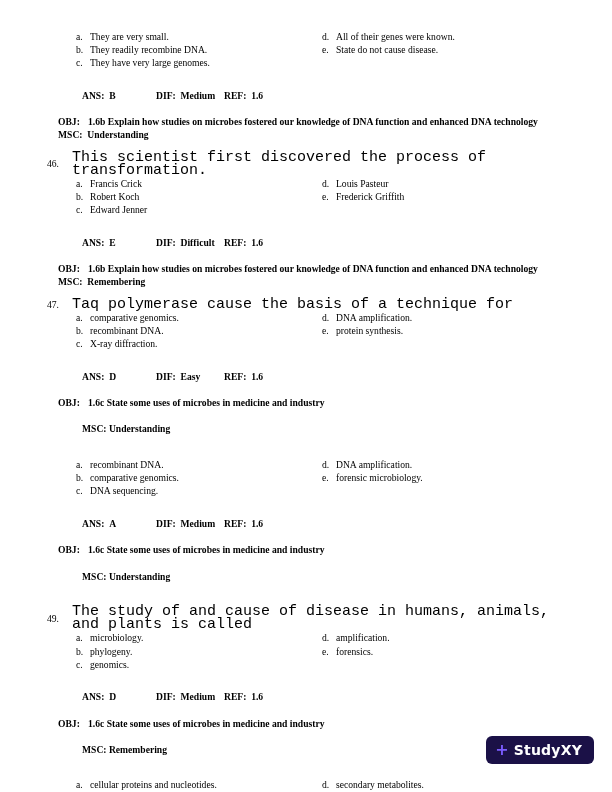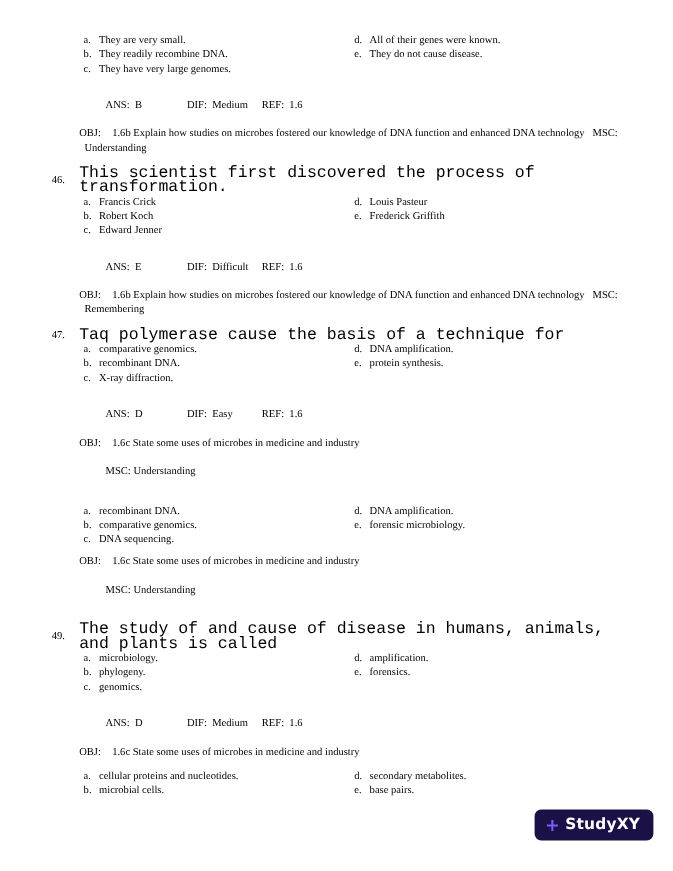--- a/index.html
+++ b/index.html
@@ -70,24 +70,25 @@
   .ch-letter {
     width: 18px;
     flex: 0 0 18px;
     padding-left: 4px;
     box-sizing: border-box;
   }
   .ch-text {
     flex: 1;
   }
   .meta {
-    margin-left: 26px;
+    margin-left: 12px;
     margin-top: 6px;
     font-size: 9.6px;
     line-height: 13.2px;
+    font-weight: bold;
   }
   .meta-line {
     white-space: pre;
   }
   .meta-line.wrap {
     white-space: normal;
   }
   .lbl { display: inline-block; }
   .w-ans { display: inline-block; width: 74px; }
   .w-dif { display: inline-block; width: 68px; }
@@ -141,21 +142,21 @@
             <span class="ch-text">They have very large genomes.</span>
           </div>
         </div>
         <div class="col col-right">
           <div class="choice">
             <span class="ch-letter">d.</span>
             <span class="ch-text">All of their genes were known.</span>
           </div>
           <div class="choice">
             <span class="ch-letter">e.</span>
-            <span class="ch-text">They do not cause disease.</span>
+            <span class="ch-text">State do not cause disease.</span>
           </div>
         </div>
       </div>
       <div class="meta">
         <div class="meta-line">
           <span class="w-ans"><span class="lbl">ANS:</span>&nbsp;&nbsp;<span>B</span></span><span class="w-dif"><span class="lbl">DIF:</span>&nbsp;&nbsp;<span>Medium</span></span><span><span class="lbl">REF:</span>&nbsp;&nbsp;<span>1.6</span></span>
         </div>
         <div class="meta-line wrap">
           <span class="obj-label">OBJ:</span><span>1.6b Explain how studies on microbes fostered our knowledge of DNA function and enhanced DNA technology</span>&nbsp;&nbsp;&nbsp;<span class="lbl">MSC:</span>&nbsp;&nbsp;<span>Understanding</span>
         </div>
@@ -268,20 +269,23 @@
             <span class="ch-letter">d.</span>
             <span class="ch-text">DNA amplification.</span>
           </div>
           <div class="choice">
             <span class="ch-letter">e.</span>
             <span class="ch-text">forensic microbiology.</span>
           </div>
         </div>
       </div>
       <div class="meta">
+        <div class="meta-line">
+          <span class="w-ans"><span class="lbl">ANS:</span>&nbsp;&nbsp;<span>A</span></span><span class="w-dif"><span class="lbl">DIF:</span>&nbsp;&nbsp;<span>Medium</span></span><span><span class="lbl">REF:</span>&nbsp;&nbsp;<span>1.6</span></span>
+        </div>
         <div class="meta-line wrap">
           <span class="obj-label">OBJ:</span><span>1.6c State some uses of microbes in medicine and industry</span>
         </div>
         <div class="meta-line">
           <span class="lbl">MSC:</span>&nbsp;<span>Understanding</span>
         </div>
       </div>
     </div>
 
     <div class="q-block">
@@ -314,20 +318,23 @@
             <span class="ch-text">forensics.</span>
           </div>
         </div>
       </div>
       <div class="meta">
         <div class="meta-line">
           <span class="w-ans"><span class="lbl">ANS:</span>&nbsp;&nbsp;<span>D</span></span><span class="w-dif"><span class="lbl">DIF:</span>&nbsp;&nbsp;<span>Medium</span></span><span><span class="lbl">REF:</span>&nbsp;&nbsp;<span>1.6</span></span>
         </div>
         <div class="meta-line wrap">
           <span class="obj-label">OBJ:</span><span>1.6c State some uses of microbes in medicine and industry</span>
+        </div>
+        <div class="meta-line">
+          <span class="lbl">MSC:</span>&nbsp;<span>Remembering</span>
         </div>
       </div>
     </div>
 
     <div class="q-block">
       <div class="choices">
         <div class="col col-left">
           <div class="choice">
             <span class="ch-letter">a.</span>
             <span class="ch-text">cellular proteins and nucleotides.</span>

